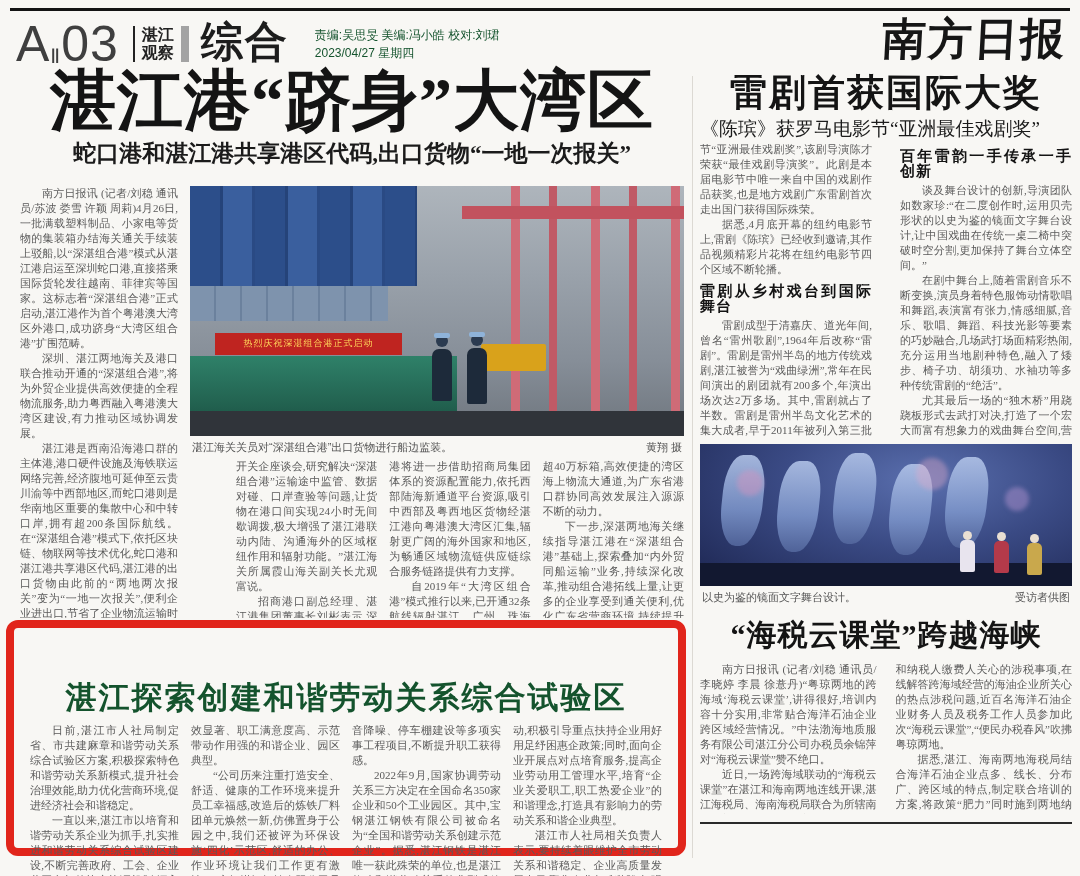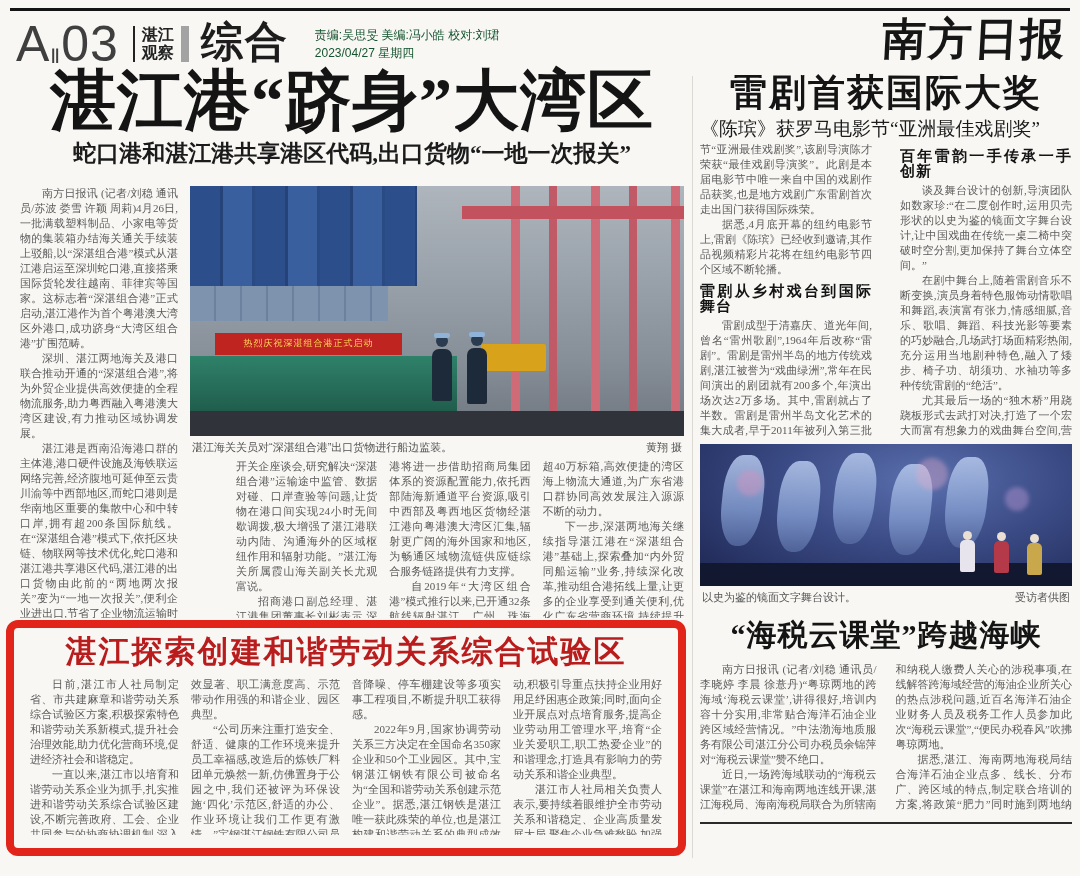--- a/index.html
+++ b/index.html
@@ -61,21 +61,21 @@
   .pp-equip { position:absolute; right:28%; bottom:26%; width:13%; height:11%; background:#d9a21b; border-radius:2px; }
   .pp-deck { position:absolute; left:0; bottom:0; width:100%; height:10%; background:#30343a; }
   .officer { position:absolute; width:20px; height:52px; background:#1d2a3a; border-radius:7px 7px 2px 2px; }
   .officer::before { content:""; position:absolute; top:-14px; left:4px; width:12px; height:12px; border-radius:50%; background:#2b3b50; }
   .officer::after { content:""; position:absolute; top:-16px; left:2px; width:16px; height:5px; border-radius:2px; background:#8fb3d9; }
   .of1 { left:49%; bottom:14%; } .of2 { left:56%; bottom:13%; height:56px; }
 
   
   .redbox { position:absolute; left:6px; top:620px; width:680px; height:236px;
     border:8px solid #e1251b; border-radius:12px; padding:6px 16px 8px 16px; background:rgba(255,255,255,0.0); }
-  .redbox h2 { text-align:center; font-size:31px; line-height:36px; font-weight:900; color:#b91c1c; letter-spacing:2px; }
+  .redbox h2 { text-align:center; font-size:31px; line-height:36px; font-weight:900; color:#14532d; letter-spacing:2px;margin-top:46px; }
   .labor-cols { display:flex; gap:12px; height:158px; overflow:hidden; margin-top:7px; }
 
   
   .right { position:absolute; left:700px; top:72px; width:372px; }
   .right h1.opera { font-size:37px; line-height:42px; font-weight:900; text-align:center; color:#141414; letter-spacing:2px; }
   .opera-sub { font-size:19px; font-weight:normal; color:#1b1b1b; margin-top:2px; }
   .opera-cols { display:flex; gap:28px; height:296px; overflow:hidden; margin-top:0;align-items:center; }
   .subhead { font-size:15px; font-weight:bold; color:#141414; margin:7px 0 4px 0; letter-spacing:1px; }
 
   .photo-opera { position:relative; height:142px; margin-top:6px; overflow:hidden;

